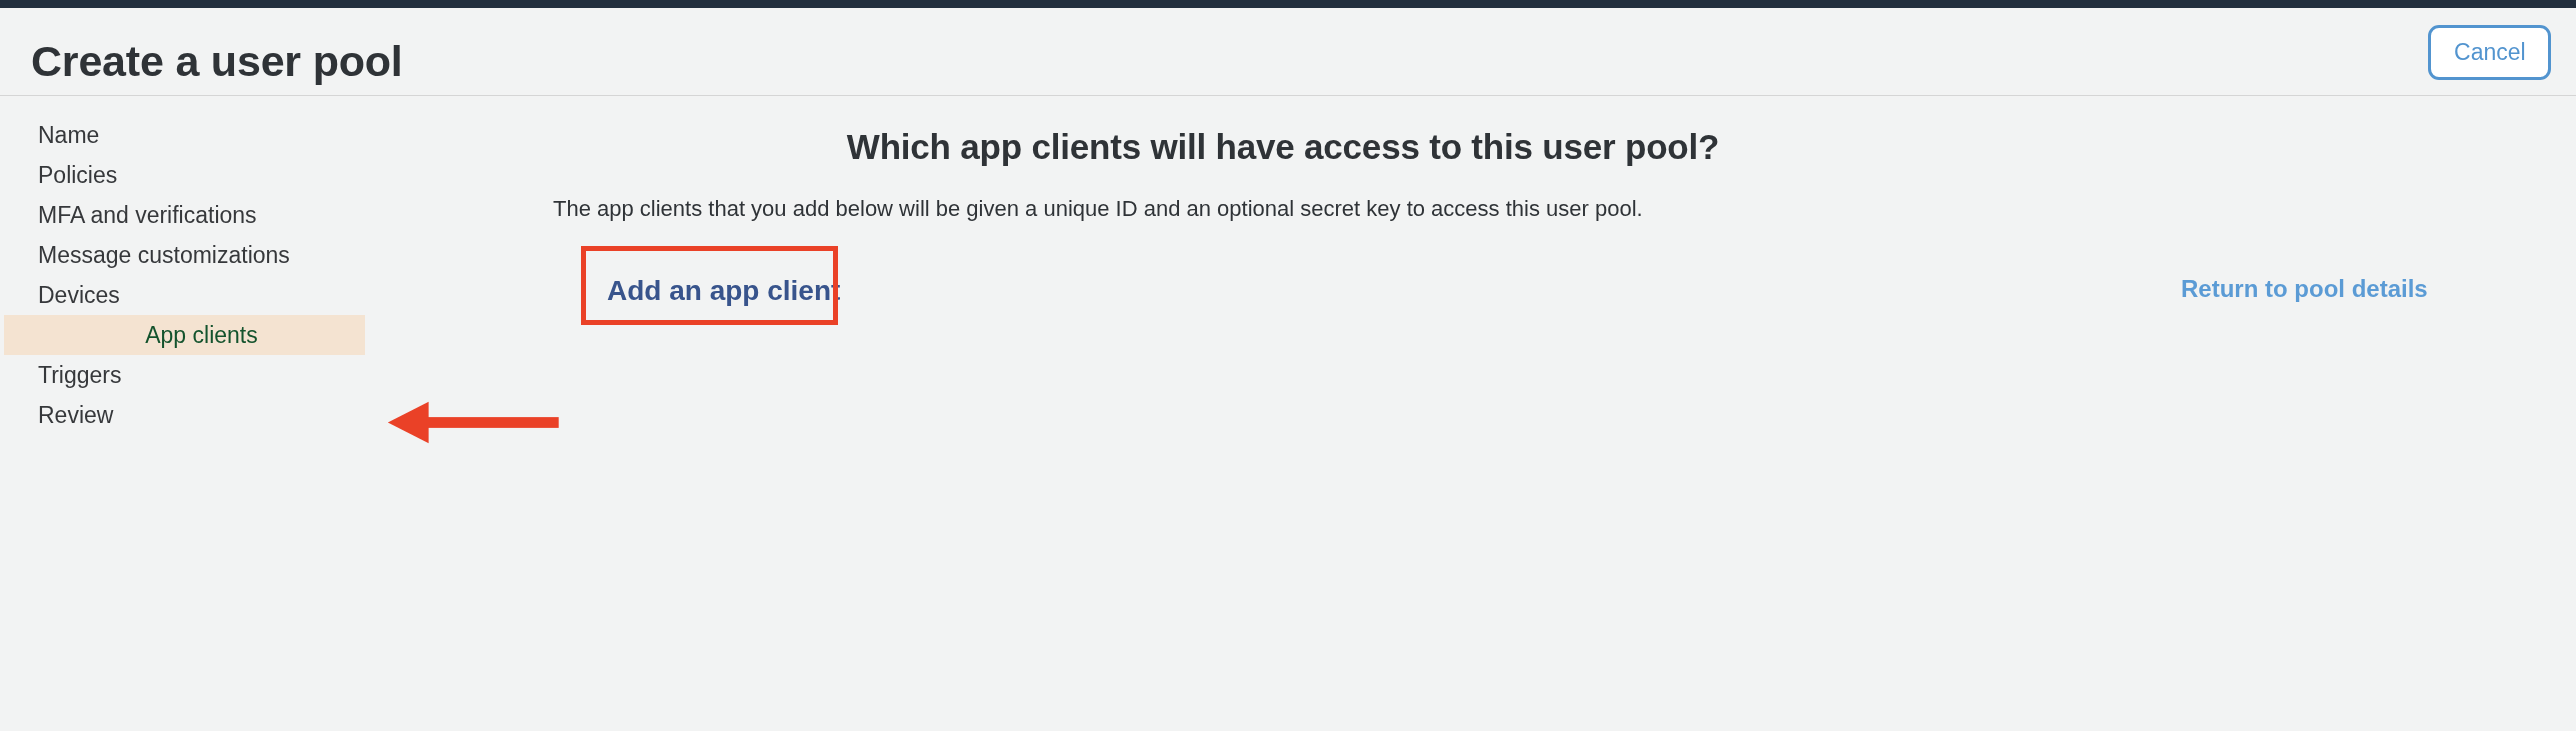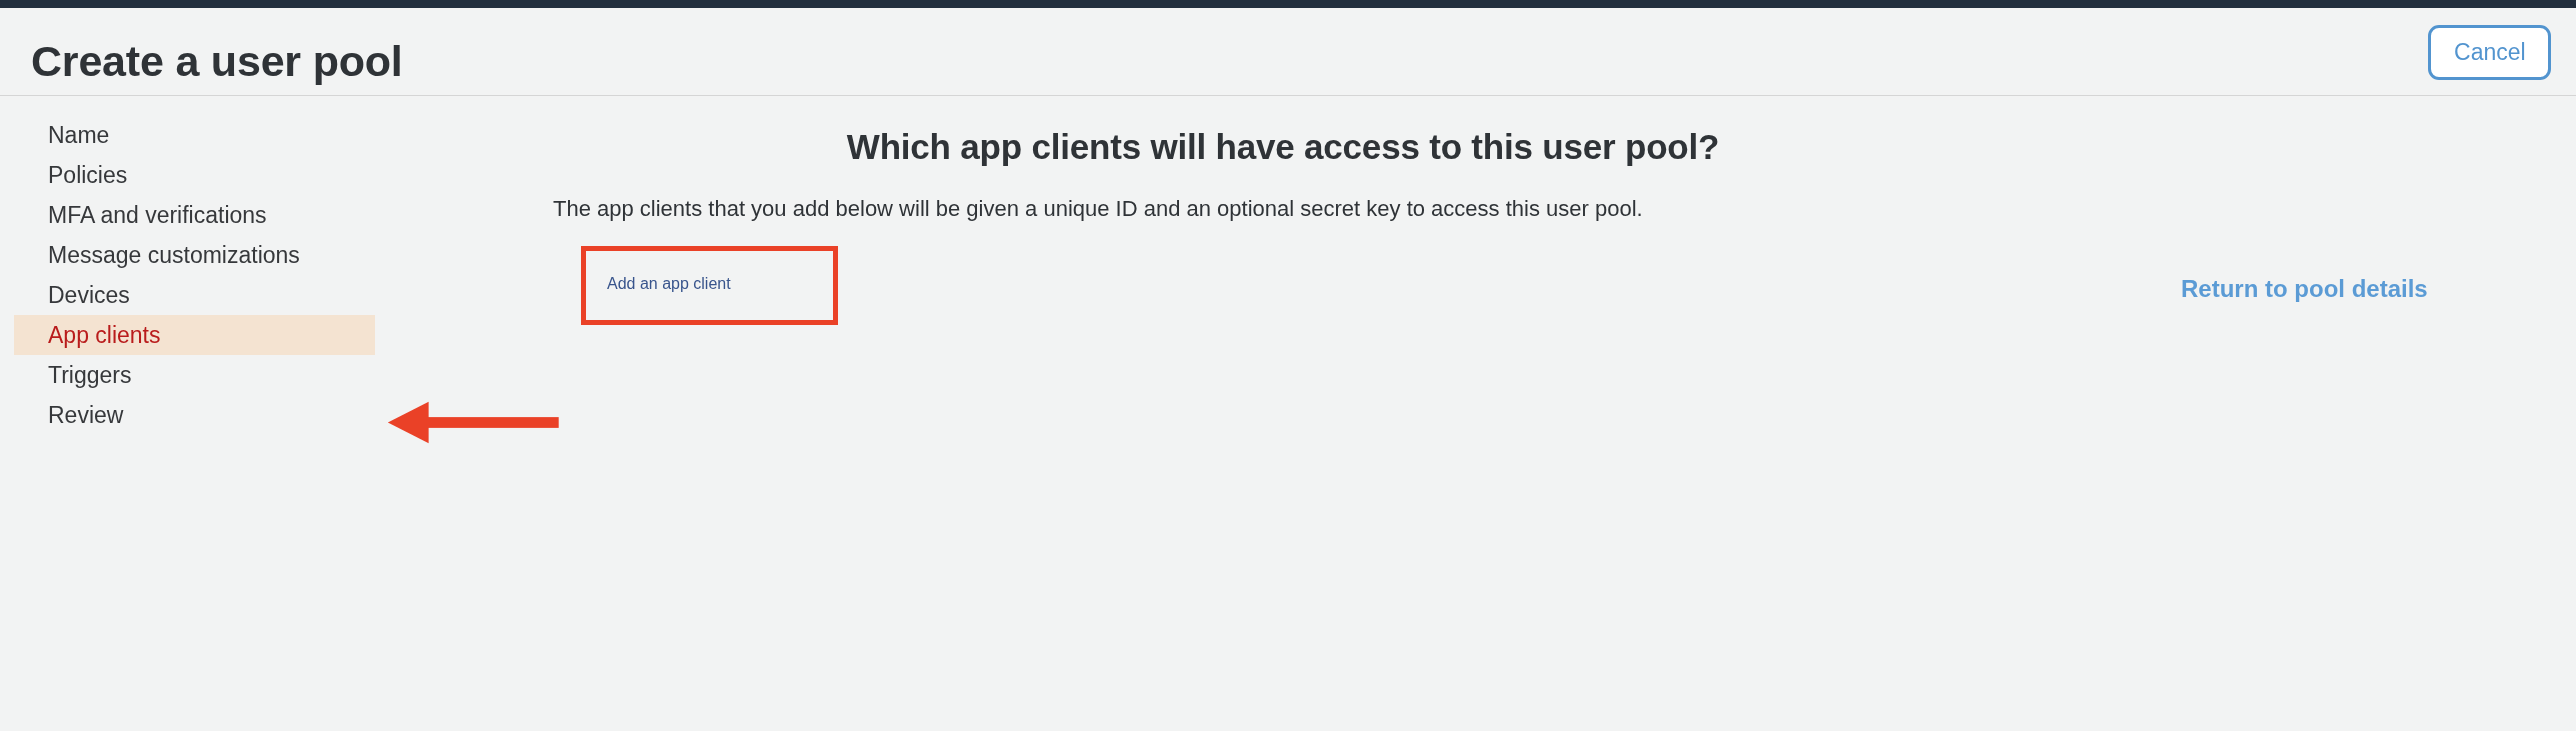--- a/index.html
+++ b/index.html
@@ -65,39 +65,40 @@
     cursor: pointer;
     display: flex;
     align-items: center;
     justify-content: center;
     line-height: 1;
   }
 
   
   .sidebar {
     position: absolute;
-    left: 14px;
+    left: 4px;
     top: 115px;
     width: 361px;
   }
 
   .nav-item {
     height: 40px;
     display: flex;
     align-items: center;
     padding-left: 34px;
     font-size: 23px;
     color: #36383b;
     cursor: pointer;
     white-space: nowrap;
   }
 
   .nav-item.selected {
     background: #f4e3d1;
-    color: #b91c1c;
+    color: #14532d;
+    justify-content: center;
   }
 
   
   .main {
     position: absolute;
     left: 361px;
     top: 115px;
     width: 2215px;
   }
 
@@ -120,22 +121,22 @@
     top: 81px;
     font-size: 22px;
     color: #2f3337;
     white-space: nowrap;
   }
 
   .add-client-link {
     position: absolute;
     left: 246px;
     top: 160px;
-    font-size: 16px;
-    font-weight: normal;
+    font-size: 28px;
+    font-weight: bold;
     color: #38548c;
     text-decoration: none;
     cursor: pointer;
     white-space: nowrap;
   }
 
   .return-link {
     position: absolute;
     left: 1820px;
     top: 160px;

